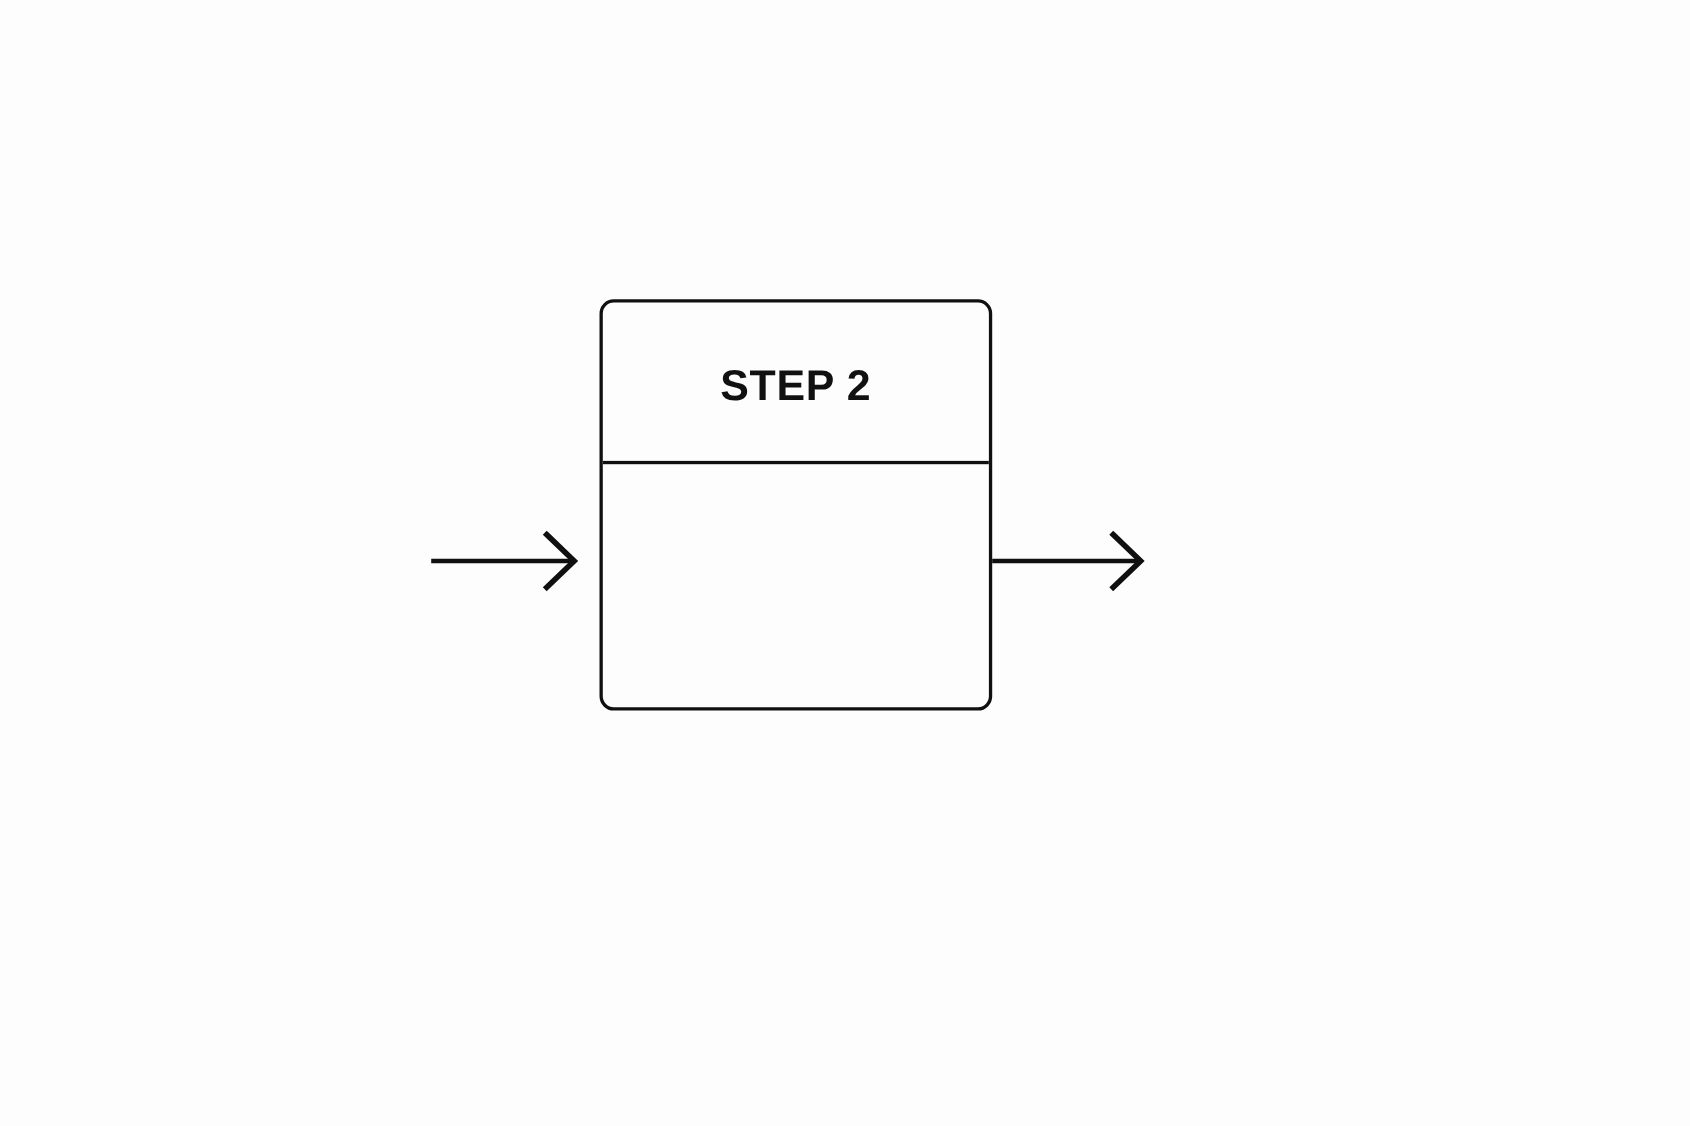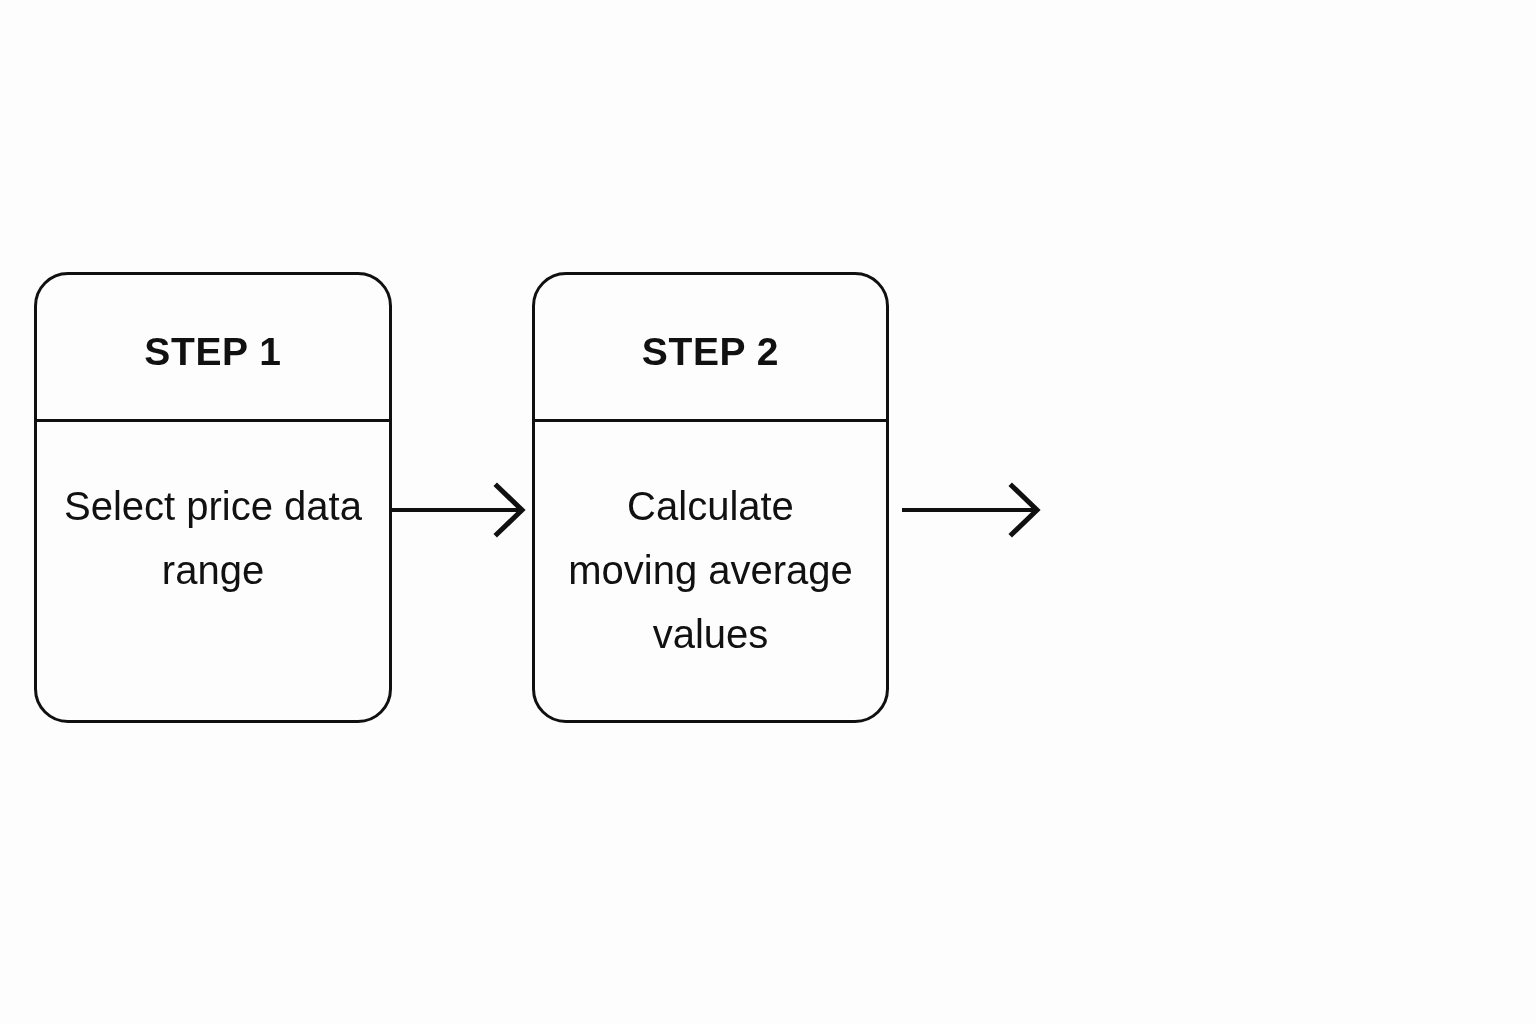--- a/index.html
+++ b/index.html
@@ -28,21 +28,21 @@
     box-sizing: border-box;
     background: #fdfdfd;
     border: 3px solid #101010;
     border-radius: 34px;
     display: flex;
     flex-direction: column;
     overflow: hidden;
   }
 
   .step-card--1 { left: 34px;   top: 272px; width: 358px; height: 451px; }
-  .step-card--2 { left: 532px;  top: 272px; width: 357px; height: 451px; }
+  .step-card--2 { left: 545px;  top: 272px; width: 357px; height: 374px; border-radius: 13px; }
   .step-card--3 { left: 1060px; top: 272px; width: 355px; height: 451px; }
 
   .step-header {
     box-sizing: border-box;
     height: 147px;
     flex: 0 0 147px;
     border-bottom: 3px solid #101010;
     display: flex;
     align-items: center;
     justify-content: center;
@@ -90,42 +90,31 @@
     width: 100%;
     height: 100%;
     overflow: visible;
   }
 </style>
 </head>
 <body>
 
 <div id="canvas">
 
-  <div class="step-card step-card--1">
-    <div class="step-header">
-      <div class="step-title">STEP 1</div>
-    </div>
-    <div class="step-body">
-      <div class="step-text">Select price data range</div>
-    </div>
-  </div>
 
   <div class="connector connector--1">
     <svg viewBox="0 0 155 60" preserveAspectRatio="none">
       <line x1="0" y1="30" x2="128" y2="30" stroke="#101010" stroke-width="4"></line>
       <polyline points="105,6 130,30 105,54" fill="none" stroke="#101010" stroke-width="5" stroke-linecap="square" stroke-linejoin="miter"></polyline>
     </svg>
   </div>
 
   <div class="step-card step-card--2">
     <div class="step-header">
       <div class="step-title">STEP 2</div>
-    </div>
-    <div class="step-body">
-      <div class="step-text">Calculate moving average values</div>
     </div>
   </div>
 
   <div class="connector connector--2">
     <svg viewBox="0 0 160 60" preserveAspectRatio="none">
       <line x1="0" y1="30" x2="133" y2="30" stroke="#101010" stroke-width="4"></line>
       <polyline points="110,6 135,30 110,54" fill="none" stroke="#101010" stroke-width="5" stroke-linecap="square" stroke-linejoin="miter"></polyline>
     </svg>
   </div>
 

